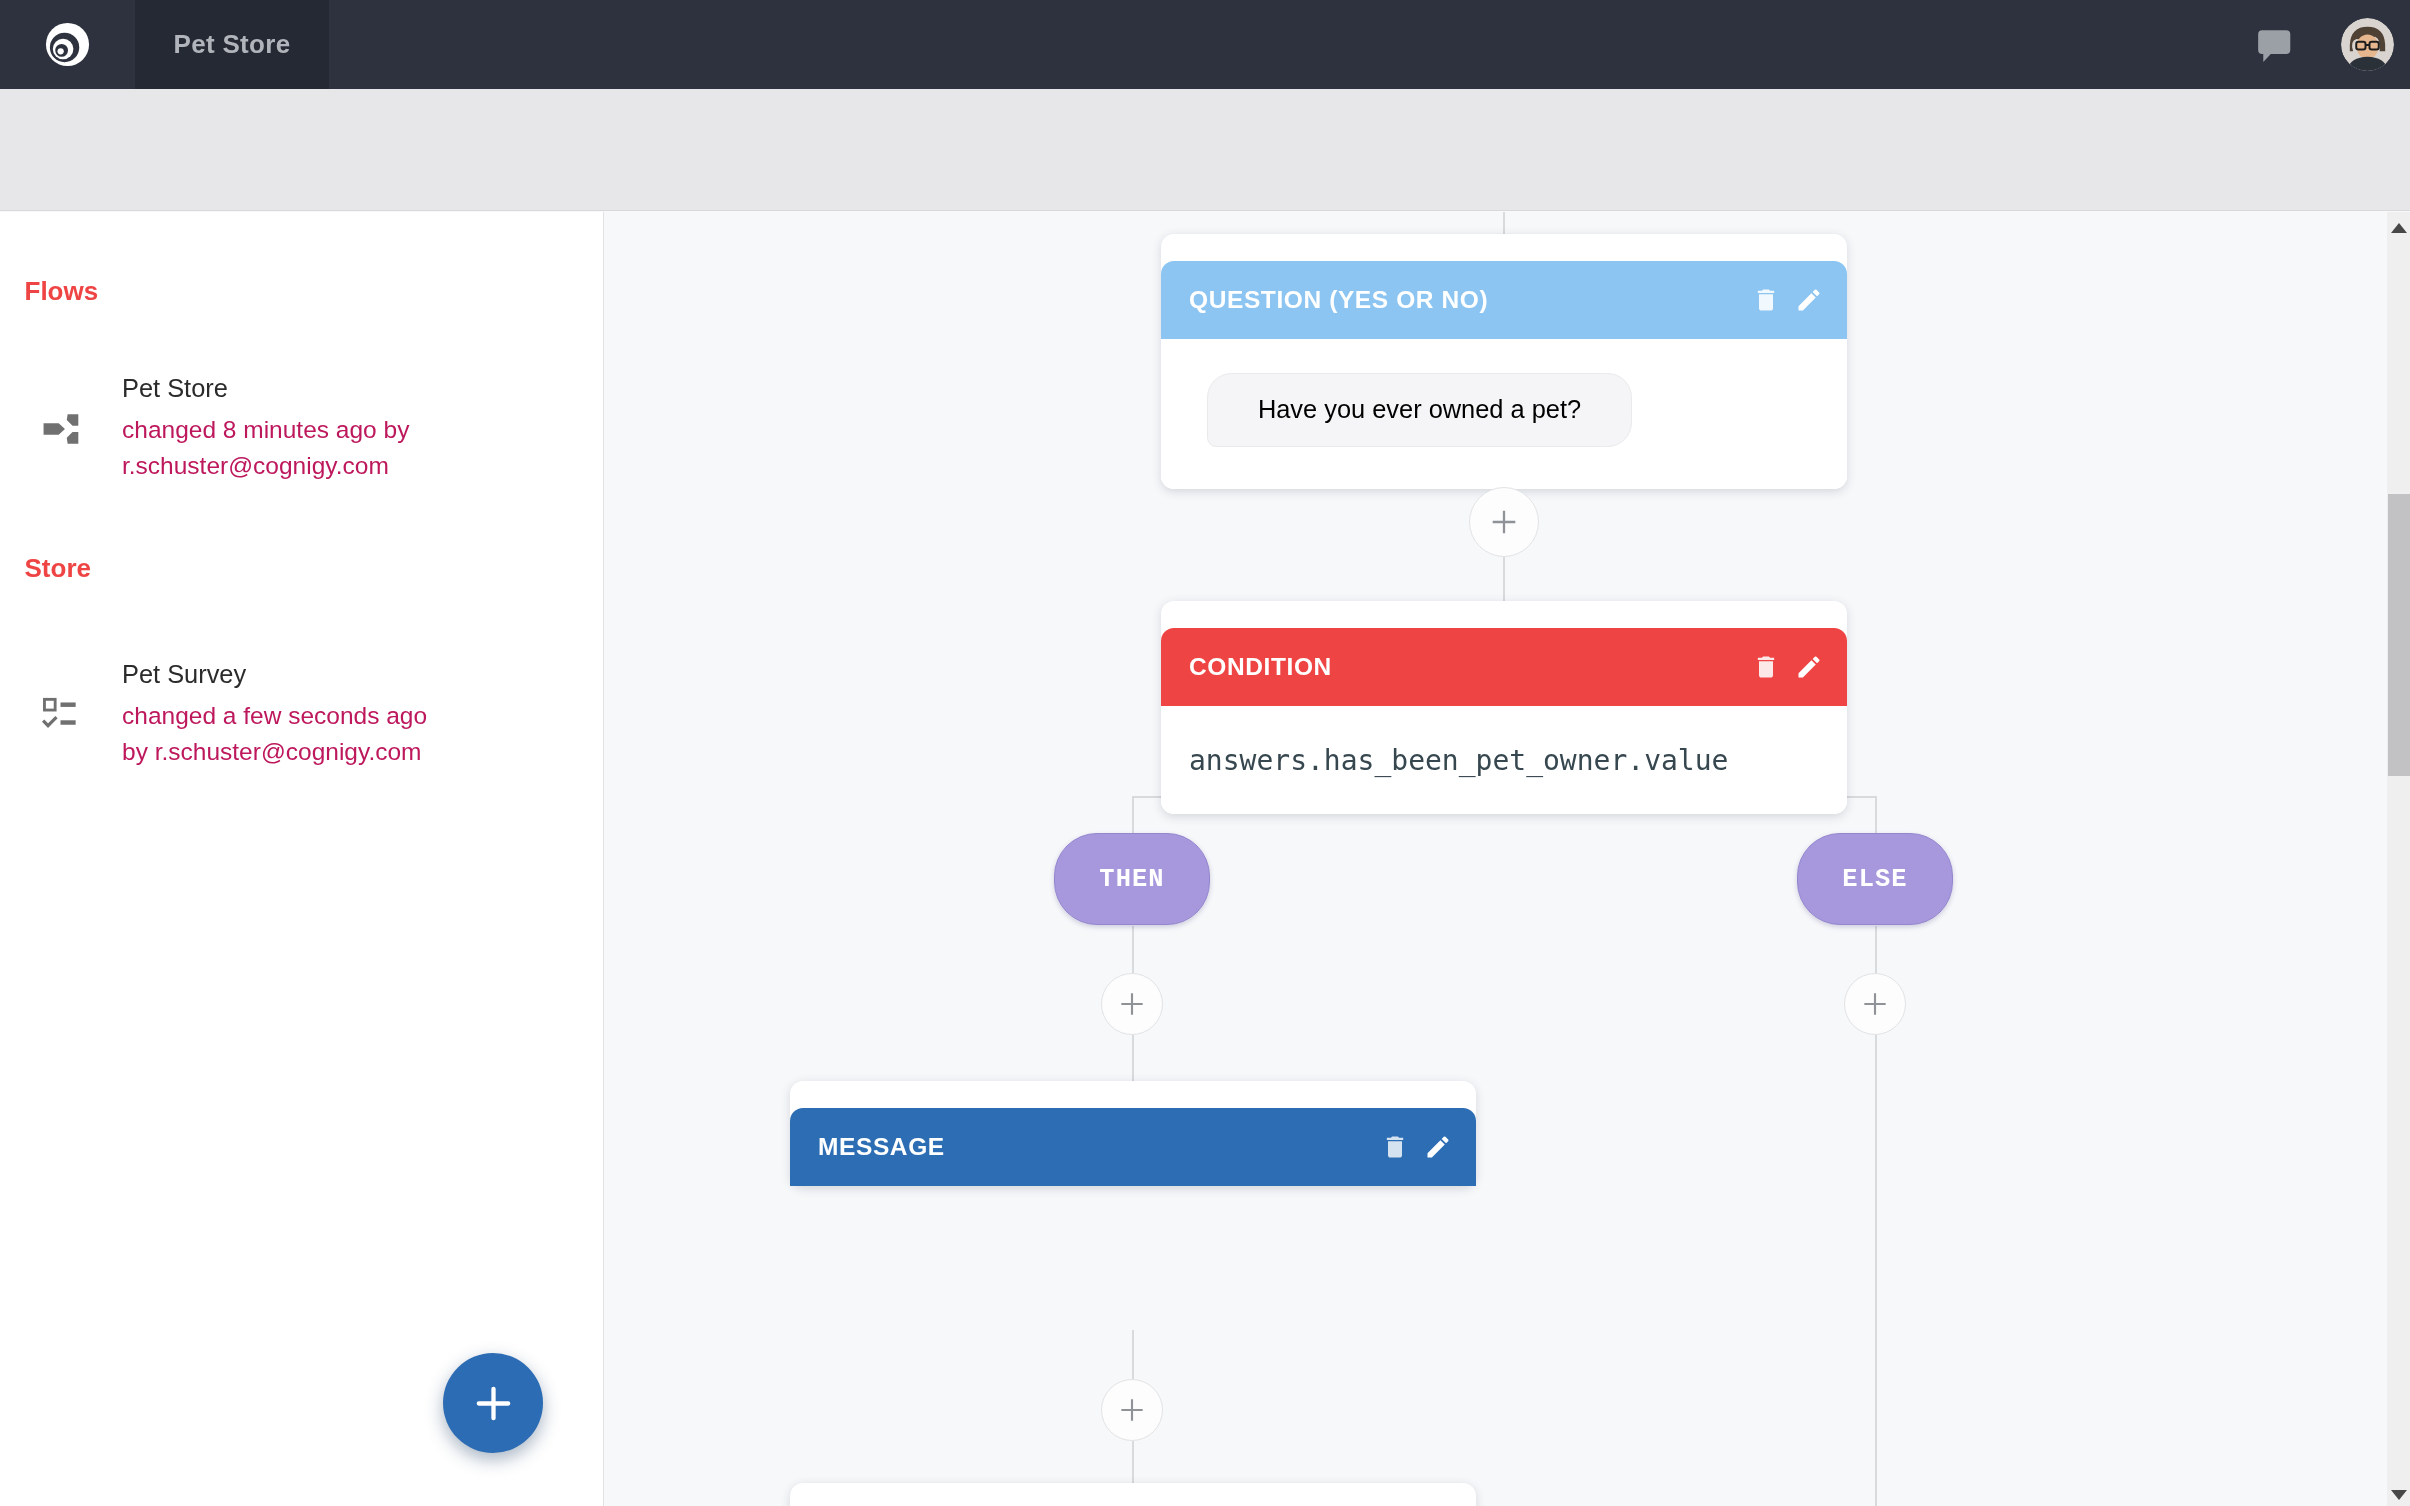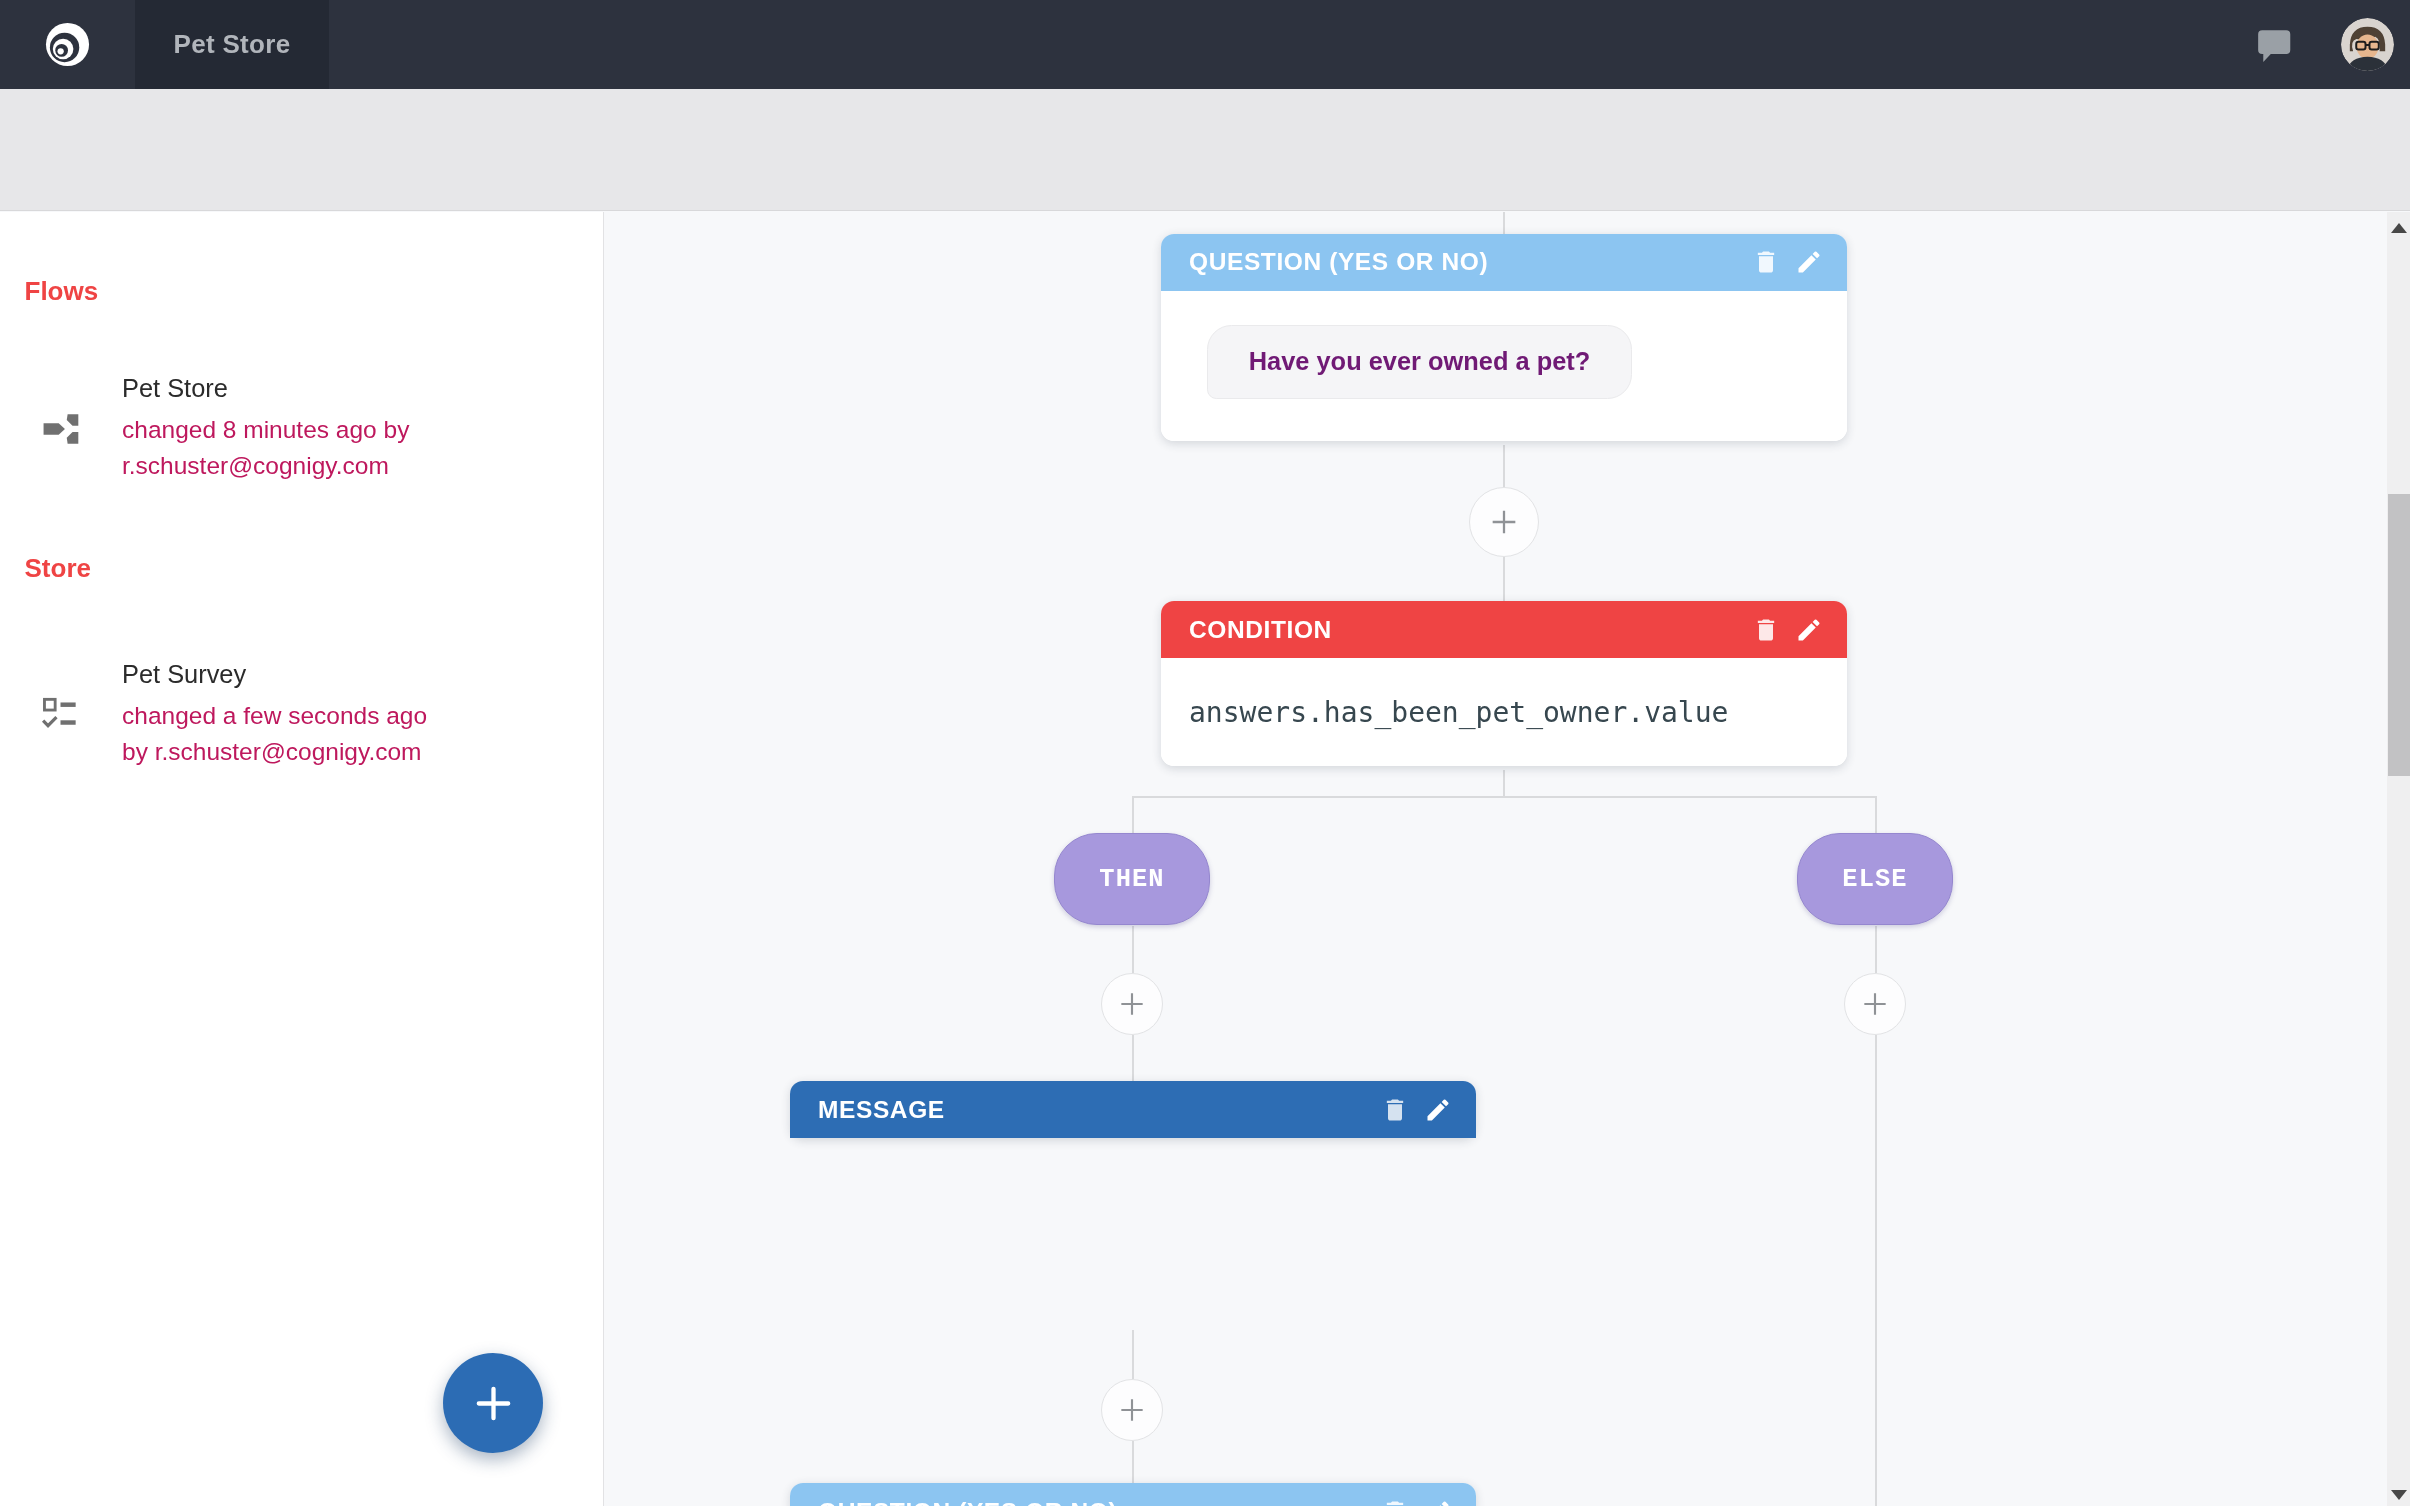--- a/index.html
+++ b/index.html
@@ -40,31 +40,31 @@
   .side-item .title { font-size:25.4px; color:#2b2b2b; margin-bottom:8.5px; }
   .side-item .meta { font-size:24.5px; color:#be185d; line-height:36px; width:325px; }
   .fab { position:absolute; left:443px; top:1141px; width:100px; height:100px; border-radius:50%; background:#2c6cb4; box-shadow:0 6.6px 17px rgba(30,60,100,.38); display:flex; align-items:center; justify-content:center; cursor:pointer; }
 
   
   .canvas { position:absolute; left:604px; top:212px; width:1783px; height:1295px; background:#f7f8fa; overflow:hidden; }
   .vline { position:absolute; width:1.9px; background:#d9dadc; }
   .hline { position:absolute; height:1.9px; background:#d9dadc; }
 
   .node { position:absolute; width:686px; border-radius:13px; box-shadow:0 2.8px 9.4px rgba(40,50,70,.16); background:#fff; }
-  .node-header { height:57px; border-radius:13px 13px 0 0; display:flex; align-items:center; padding:0 24.5px 0 28px; }
+  .node-header { height:78px; border-radius:13px 13px 0 0; display:flex; align-items:center; padding:0 24.5px 0 28px;margin-top:27px; }
   .node-header .nh-label { color:#fff; font-size:24.5px; font-weight:700; letter-spacing:0.6px; }
   .nh-icons { margin-left:auto; display:flex; gap:15px; align-items:center; }
   .nh-icons svg { cursor:pointer; }
   .node-body { background:#fff; border-radius:0 0 13px 13px; position:relative; }
 
   .hdr-question { background:#8cc5f1; }
   .hdr-condition { background:#ef4444; }
   .hdr-message { background:#2d6db4; }
 
-  .chip { background:#f5f5f7; border:0.9px solid #eaeaec; border-radius:24.5px 24.5px 24.5px 9.4px; display:flex; align-items:center; justify-content:center; color:#701a75;font-weight:bold; }
+  .chip { background:#f5f5f7; border:0.9px solid #eaeaec; border-radius:24.5px 24.5px 24.5px 9.4px; display:flex; align-items:center; justify-content:center; color:#000000; }
   .q-chip { position:absolute; left:46px; top:34px; width:425px; height:74px; font-size:25.4px; }
   .m-chip { position:absolute; left:41px; top:30px; width:595px; height:113px; font-size:26px; line-height:38px; padding:0 40px; text-align:left; }
   .cond-expr { position:absolute; left:28px; top:0; height:108px; display:flex; align-items:center; font-family:"DejaVu Sans Mono", monospace; font-size:28px; color:#37474f; }
 
   .plus-circle { position:absolute; background:#fdfdfe; border:1.9px solid #e2e3e5; border-radius:50%; display:flex; align-items:center; justify-content:center; cursor:pointer; }
   .plus-lg { width:70px; height:70px; }
   .plus-sm { width:62px; height:62px; }
 
   .pill { position:absolute; width:156px; height:92px; border-radius:43px; background:#a798dd; border:1.9px solid #9587cf; display:flex; align-items:center; justify-content:center; color:#fff; font-size:25.4px; font-weight:700; letter-spacing:1.1px; box-shadow:0 1.9px 5.6px rgba(80,70,140,.25); cursor:pointer;font-family:Liberation Mono, monospace; }
 

